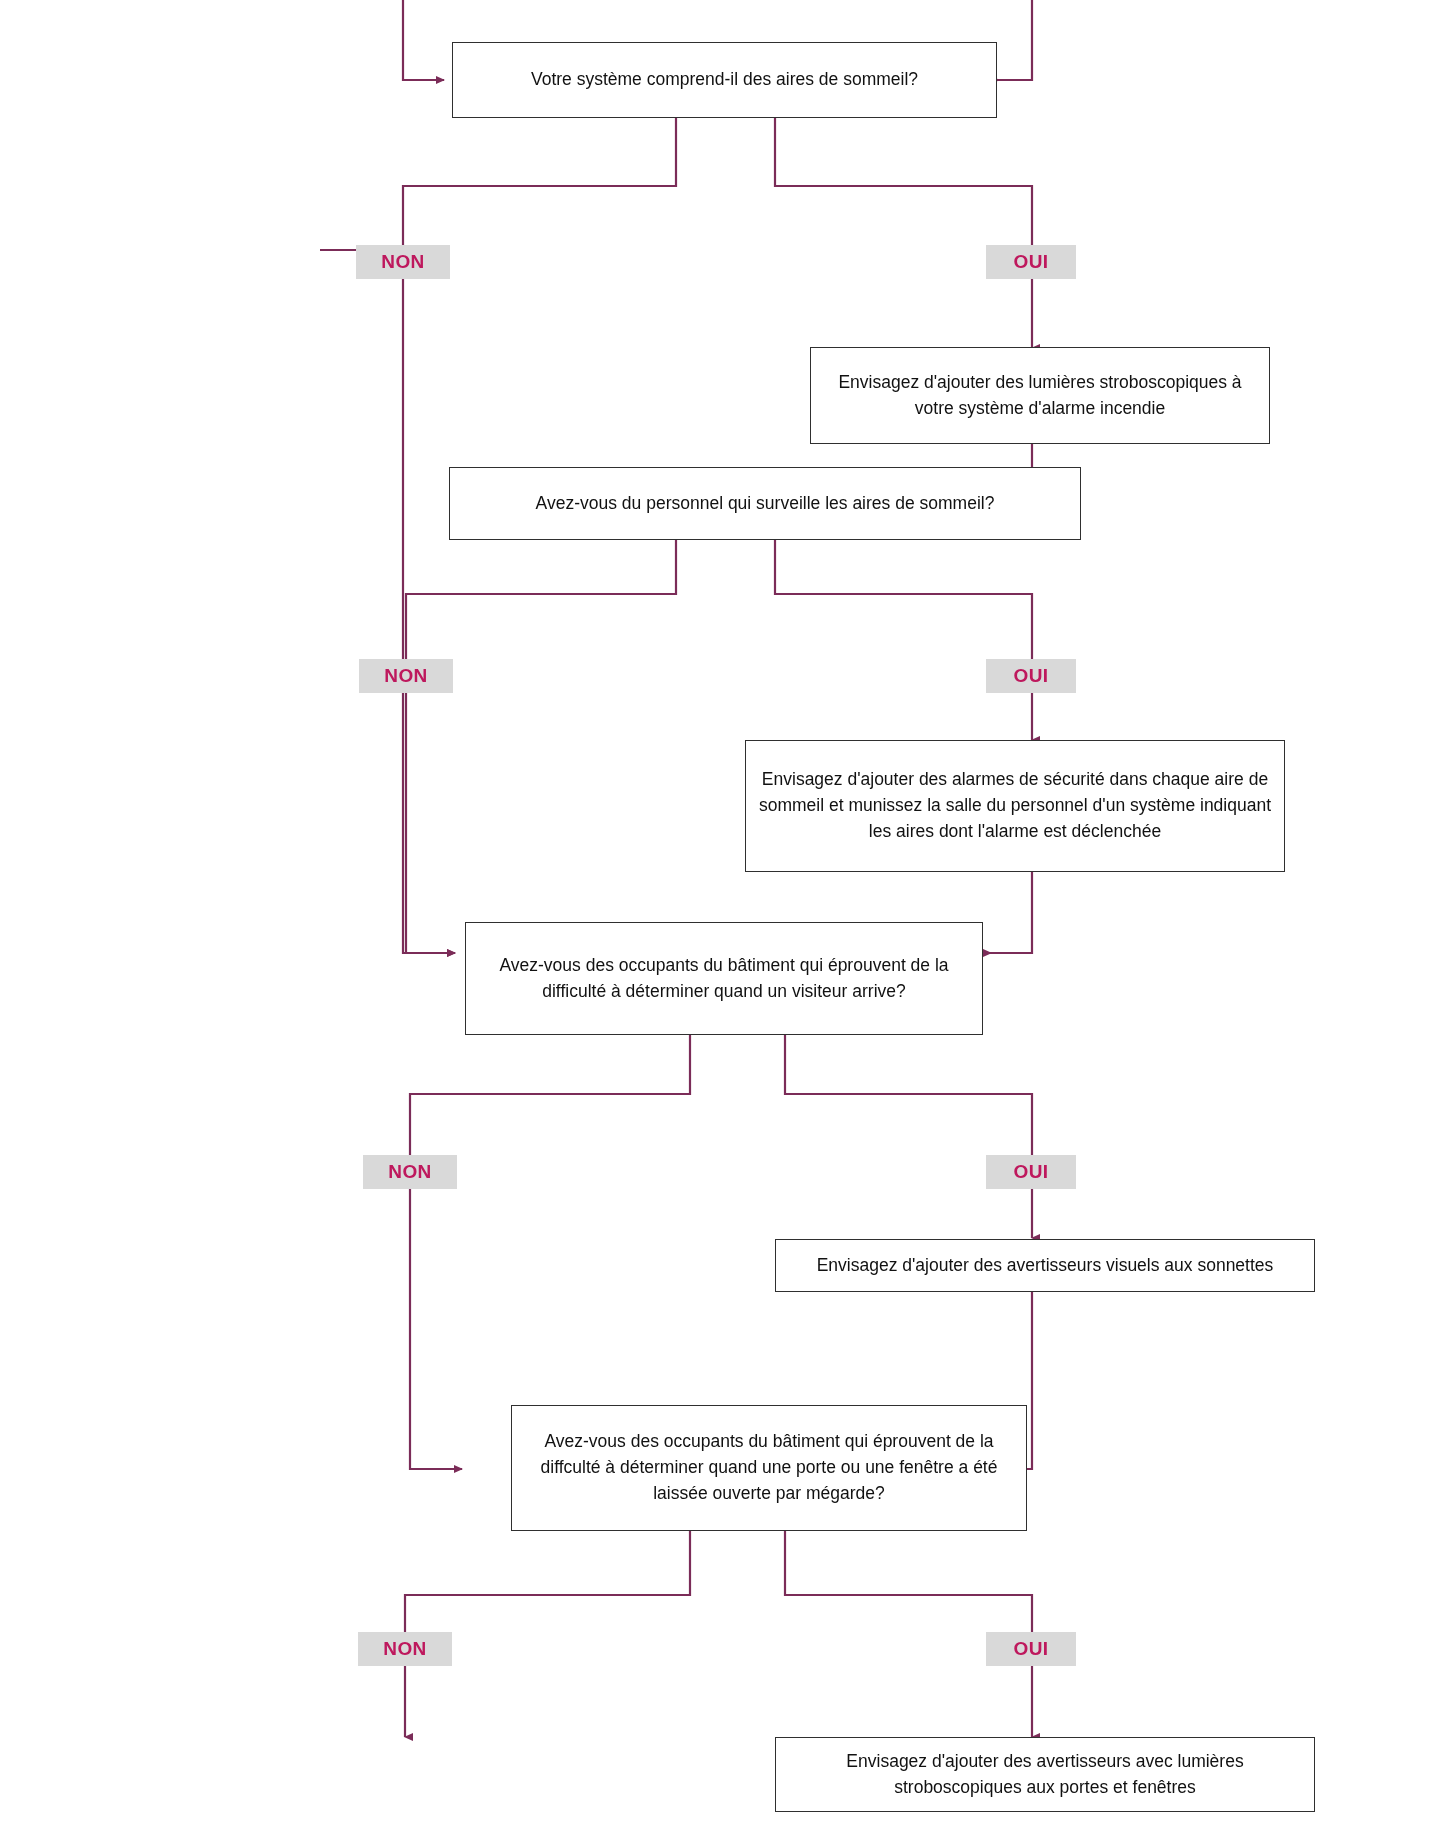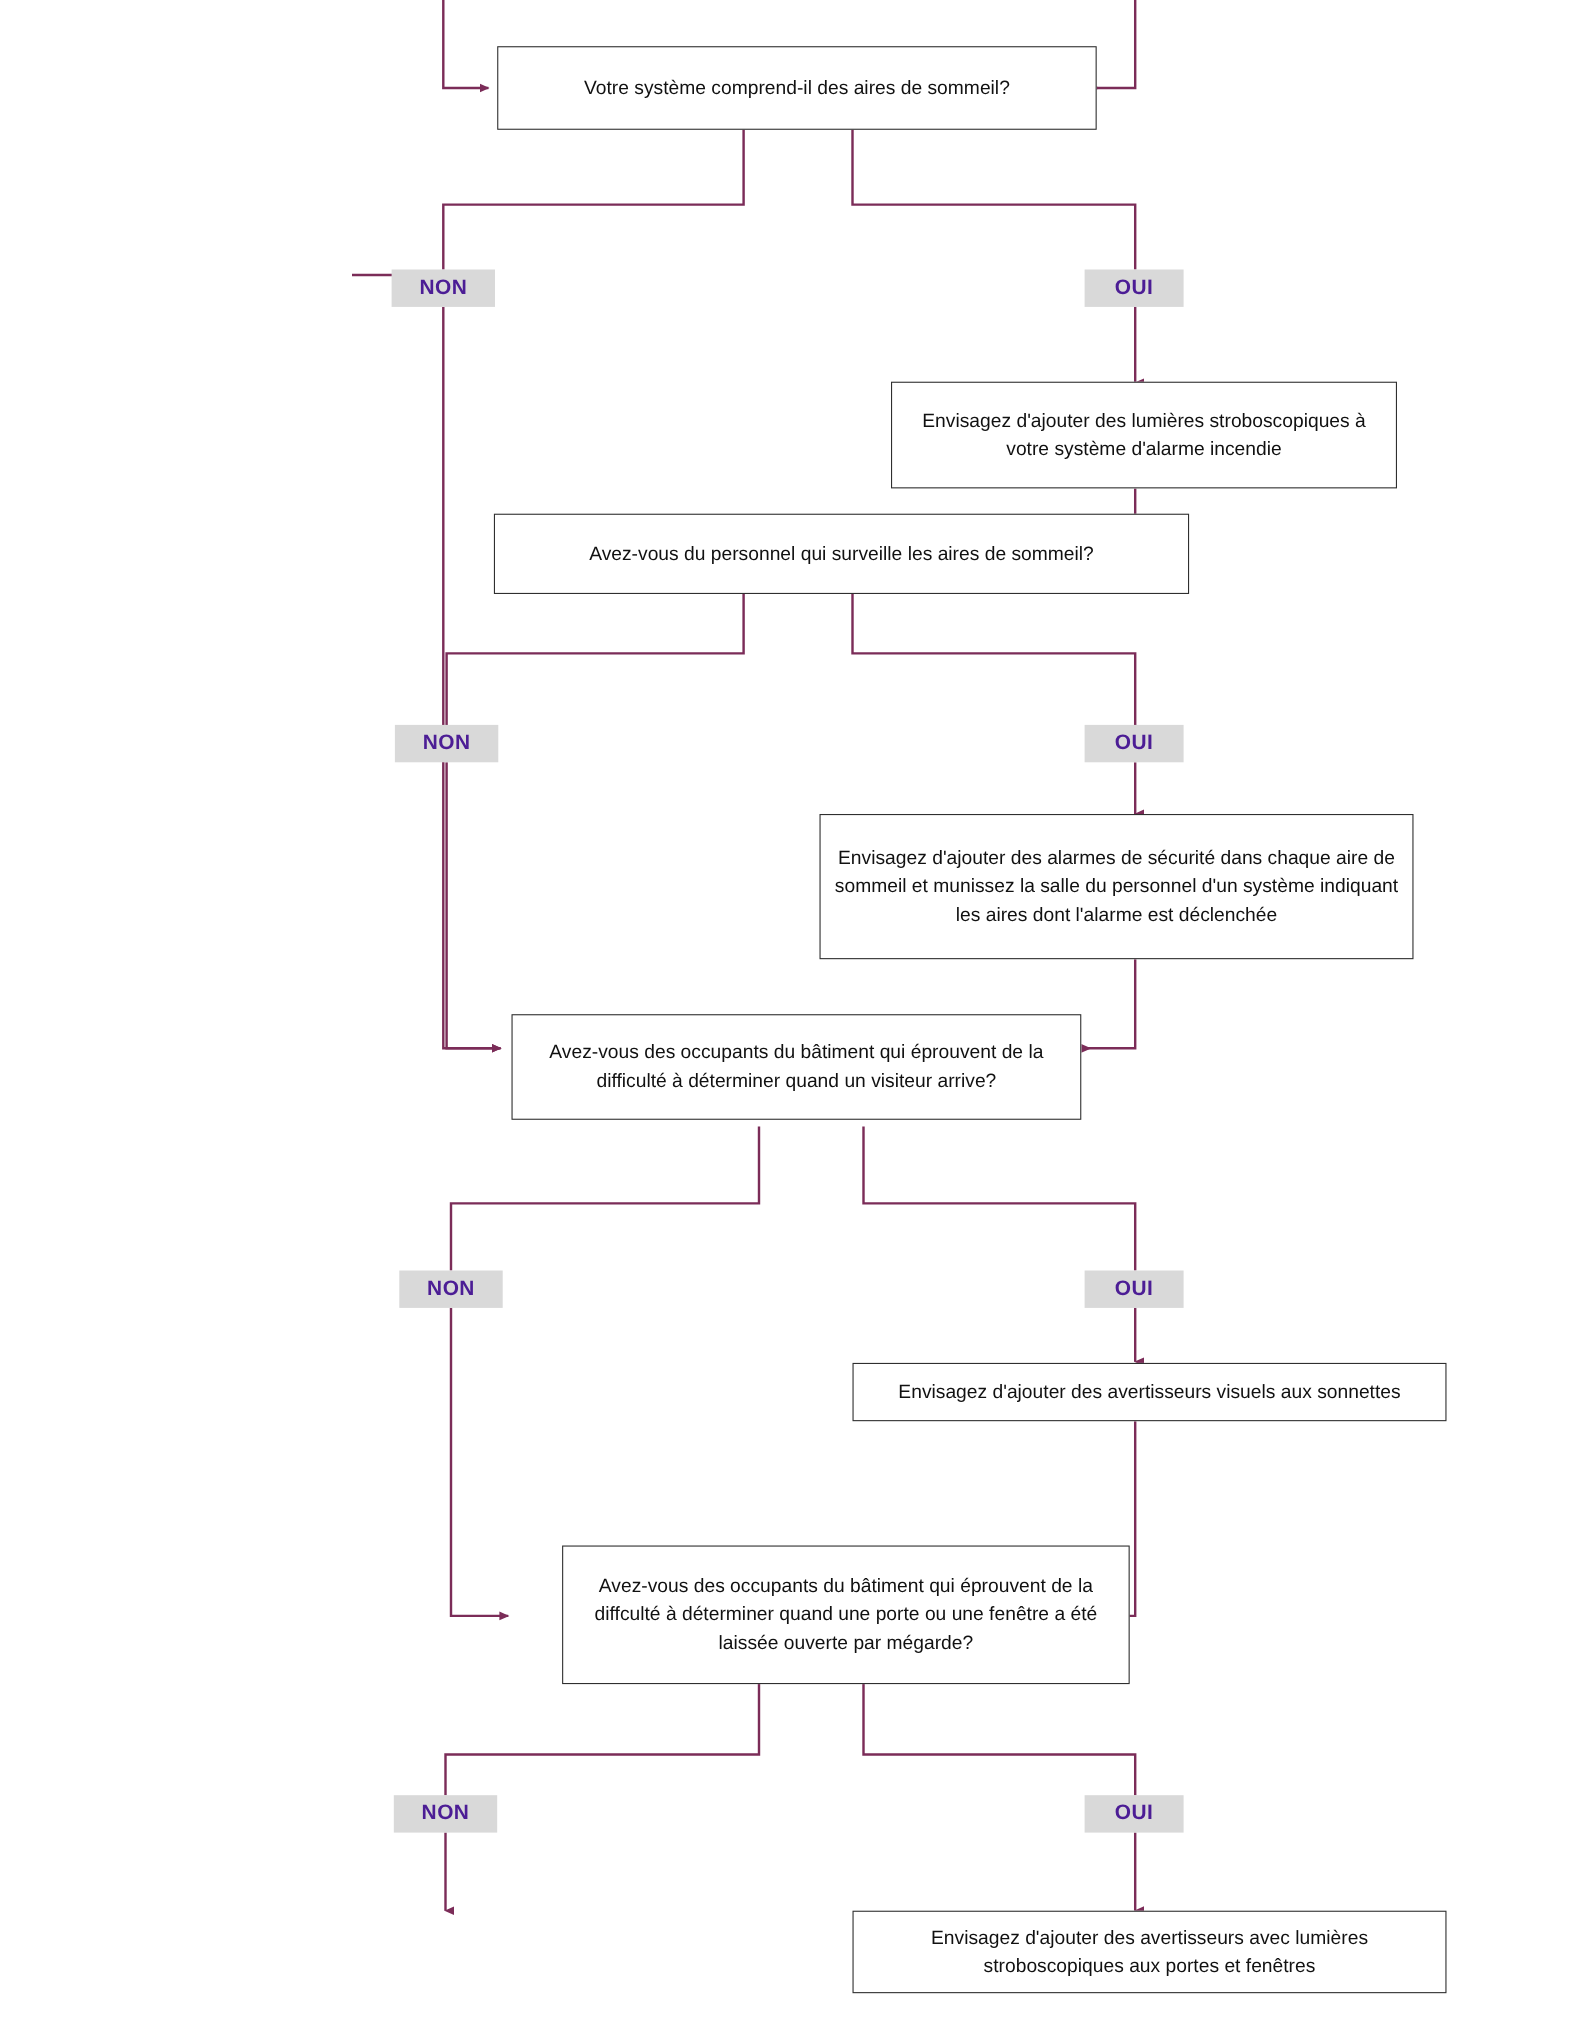--- a/index.html
+++ b/index.html
@@ -37,21 +37,21 @@
     color: #111111;
     font-size: 17.5px;
     line-height: 1.48;
     padding: 6px 12px;
     z-index: 3;
   }
   .node span.txt { display: block; width: 100%; }
   .label {
     position: absolute;
     background: #d9d9d9;
-    color: #4c1d95;
+    color: #be185d;
     font-weight: bold;
     font-size: 19px;
     letter-spacing: 0.4px;
     display: flex;
     align-items: center;
     justify-content: center;
     z-index: 4;
     height: 34px;
   }
 </style>
@@ -123,21 +123,21 @@
   </div>
 
   <div class="node" style="left:449px; top:467px; width:632px; height:73px;">
     <span class="txt">Avez-vous du personnel qui surveille les aires de sommeil?</span>
   </div>
 
   <div class="node" style="left:745px; top:740px; width:540px; height:132px;">
     <span class="txt">Envisagez d'ajouter des alarmes de sécurité dans chaque aire de sommeil et munissez la salle du personnel d'un système indiquant les aires dont l'alarme est déclenchée</span>
   </div>
 
-  <div class="node" style="left:465px; top:922px; width:518px; height:96px;">
+  <div class="node" style="left:465px; top:922px; width:518px; height:113px;">
     <span class="txt">Avez-vous des occupants du bâtiment qui éprouvent de la difficulté à déterminer quand un visiteur arrive?</span>
   </div>
 
   <div class="node" style="left:775px; top:1239px; width:540px; height:53px;">
     <span class="txt">Envisagez d'ajouter des avertisseurs visuels aux sonnettes</span>
   </div>
 
   <div class="node" style="left:470px; top:1405px; width:516px; height:126px;margin-left:41px;">
     <span class="txt">Avez-vous des occupants du bâtiment qui éprouvent de la diffculté à déterminer quand une porte ou une fenêtre a été laissée ouverte par mégarde?</span>
   </div>

